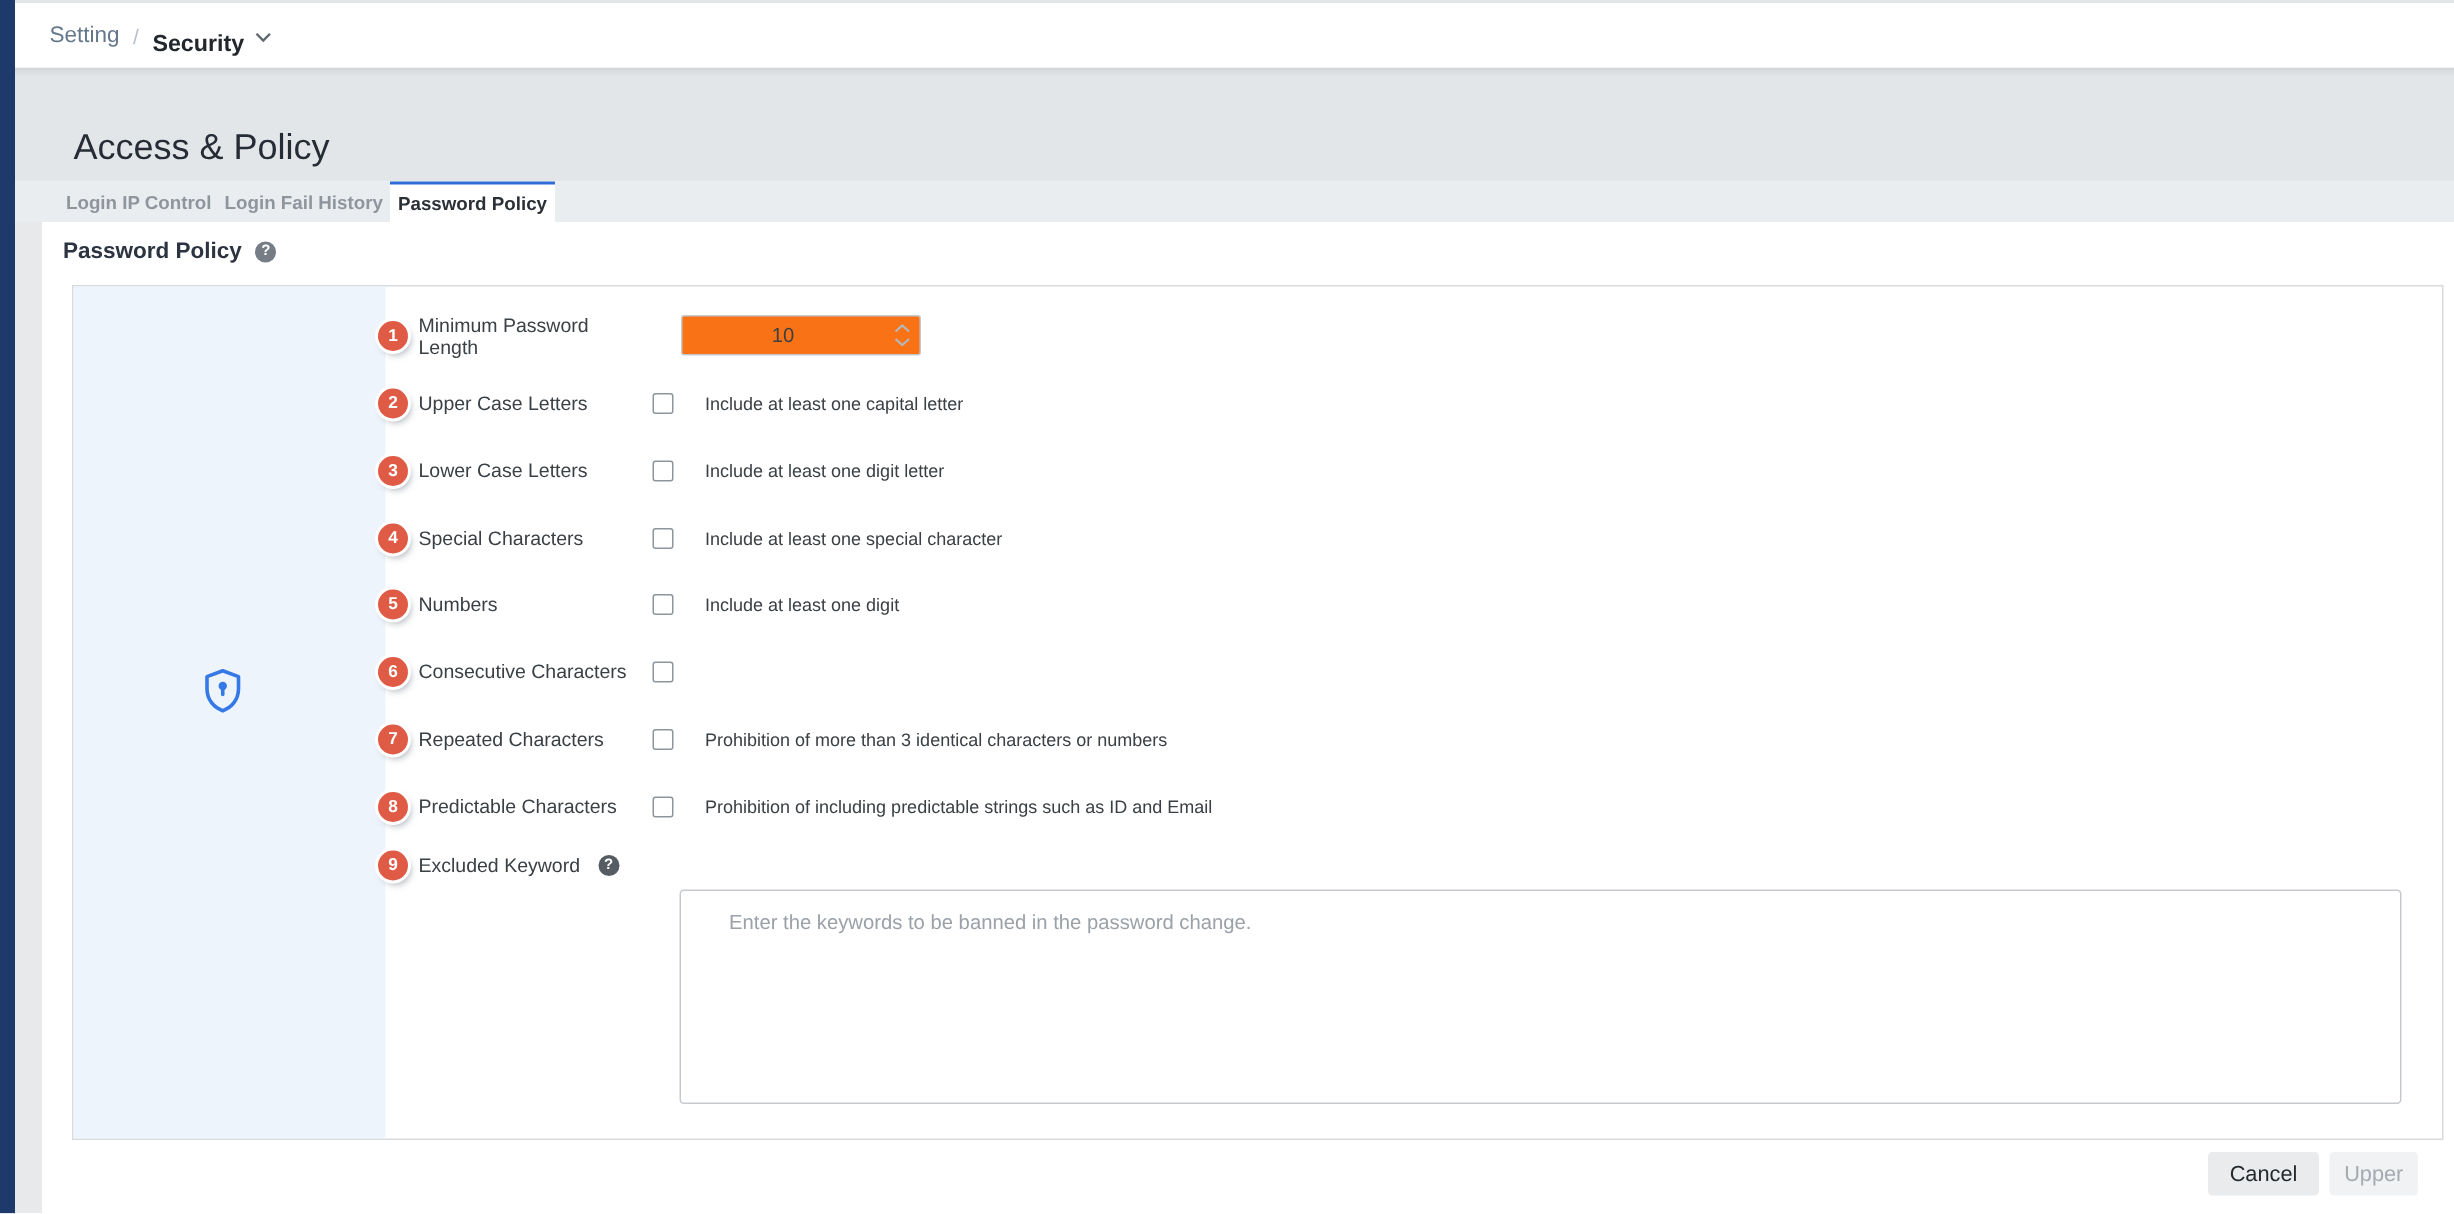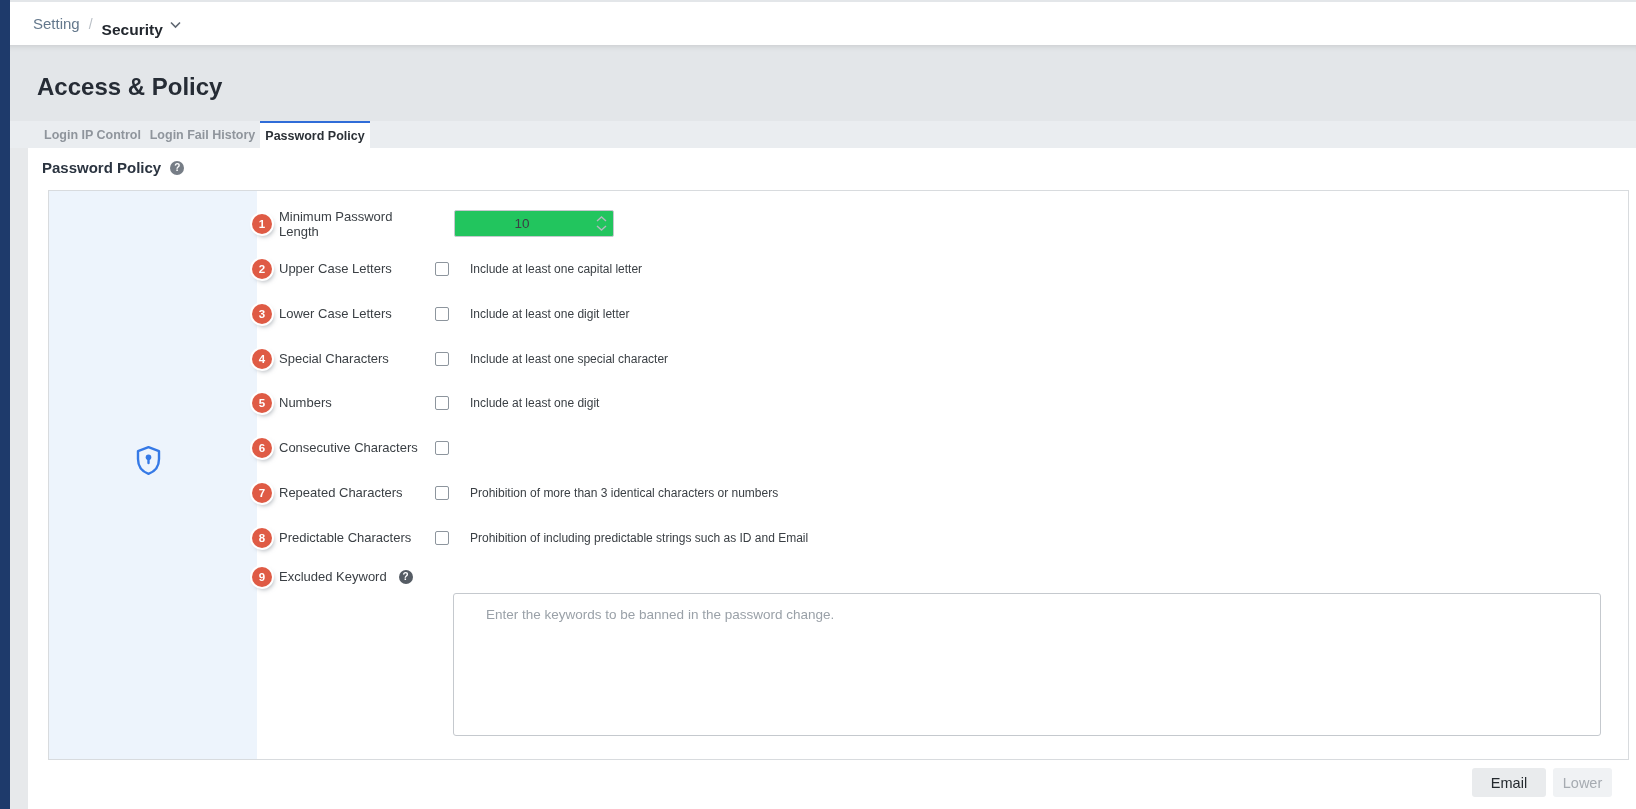--- a/index.html
+++ b/index.html
@@ -8,21 +8,21 @@
   .navrail{position:absolute;left:0;top:0;width:10px;height:809px;background:#1e3a6b;}
   .topline{position:absolute;left:10px;top:0;width:1626px;height:2px;background:#e3e6e9;}
   .crumbbar{position:absolute;left:10px;top:2px;width:1626px;height:43px;background:#fff;
             display:flex;align-items:center;padding-left:23px;box-sizing:border-box;}
   .crumb-parent{color:#64788c;font-size:15px;cursor:pointer;}
   .crumb-sep{color:#b9bfc6;margin:0 9px;font-size:14px;}
   .crumb-current{color:#22272e;font-size:15.5px;font-weight:700;cursor:pointer;margin-top:12px;}
   .caret{margin-left:7px;margin-top:3px;cursor:pointer;}
   .headerband{position:absolute;left:10px;top:45px;width:1626px;height:76px;background:#e3e6e9;
               box-shadow:inset 0 7px 7px -7px rgba(0,0,0,0.16);}
-  .headerband h1{margin:2px;padding:26px 0 0 25px;font-size:24px;font-weight:700;color:#262c35;}
+  .headerband h1{margin:14px;padding:26px 0 0 25px;font-size:24px;font-weight:400;color:#262c35;}
   .tabbar{position:absolute;left:10px;top:121px;width:1626px;height:27px;background:#eaedf0;
           display:flex;padding-left:30px;box-sizing:border-box;}
   .tab{height:27px;display:flex;align-items:center;justify-content:center;
        font-size:12.5px;font-weight:700;color:#8f959c;cursor:pointer;box-sizing:border-box;}
   .tab.t1{width:105px}.tab.t2{width:115px}.tab.t3{width:110px}
   .tab.active{background:#ffffff;color:#2b3036;border-top:2px solid #2f6cd8;}
   .gutter{position:absolute;left:10px;top:148px;width:18px;height:661px;background:#e7e9eb;}
   .section-head{position:absolute;left:42px;top:159px;display:flex;align-items:center;}
   .section-title{font-size:15px;font-weight:700;color:#2b3440;}
   .help{width:14px;height:14px;border-radius:50%;background:#767d86;color:#fff;font-size:10px;
@@ -37,21 +37,21 @@
   .r6{top:234px}.r7{top:279px}.r8{top:324px}.r9{top:363px}
   .badge{width:20px;height:20px;border-radius:50%;background:#df5b45;color:#fff;font-size:11.5px;
          font-weight:700;display:flex;align-items:center;justify-content:center;flex:none;
          box-shadow:0 0 0 2px #ffffff,2px 3px 4px rgba(110,120,130,.5);}
   .rowlabel{margin-left:7px;width:156px;font-size:13px;color:#3b4045;flex:none;}
   .rowlabel.auto{width:auto;}
   .cb{width:14px;height:14px;appearance:none;-webkit-appearance:none;border:1px solid #8d959d;
       border-radius:2px;background:#fff;margin:0;flex:none;cursor:pointer;}
   .cbtext{margin-left:21px;font-size:12px;color:#3b4045;}
   .numbox{margin-left:19px;position:relative;width:160px;height:27px;border:1px solid #c5c9ce;
-          border-radius:2px;background:#22c55e;display:flex;align-items:center;box-sizing:border-box;}
+          border-radius:2px;background:#f97316;display:flex;align-items:center;box-sizing:border-box;}
   .numinput{border:0;outline:0;width:100%;height:100%;text-align:center;font-size:13.5px;
             color:#3b4045;padding:0 24px 0 0;font-family:inherit;background:transparent;}
   .spin{position:absolute;right:3px;top:0;bottom:0;width:18px;display:flex;flex-direction:column;
         align-items:center;justify-content:center;gap:3px;}
   .spinbtn{display:flex;cursor:pointer;}
   .help.dark{margin-left:12px;background:#555c64;}
   .ta{position:absolute;left:404px;top:402px;width:1148px;height:143px;border:1px solid #c5c9ce;
       border-radius:3px;padding:13px 32px;font-size:13.5px;color:#3b4045;resize:none;
       box-sizing:border-box;font-family:inherit;outline:none;}
   .ta::placeholder{color:#9aa1a8;opacity:1;}
@@ -174,16 +174,16 @@
     <div class="prow r9">
       <span class="badge">9</span>
       <span class="rowlabel auto">Excluded Keyword</span>
       <span class="help dark">?</span>
     </div>
 
     <textarea class="ta" placeholder="Enter the keywords to be banned in the password change." style=""></textarea>
   </section>
 
   <div class="footer">
-    <button class="btn cancel">Email</button>
-    <button class="btn save" disabled="">Lower</button>
+    <button class="btn cancel">Cancel</button>
+    <button class="btn save" disabled="">Upper</button>
   </div>
 </div>
 
 </body></html>

